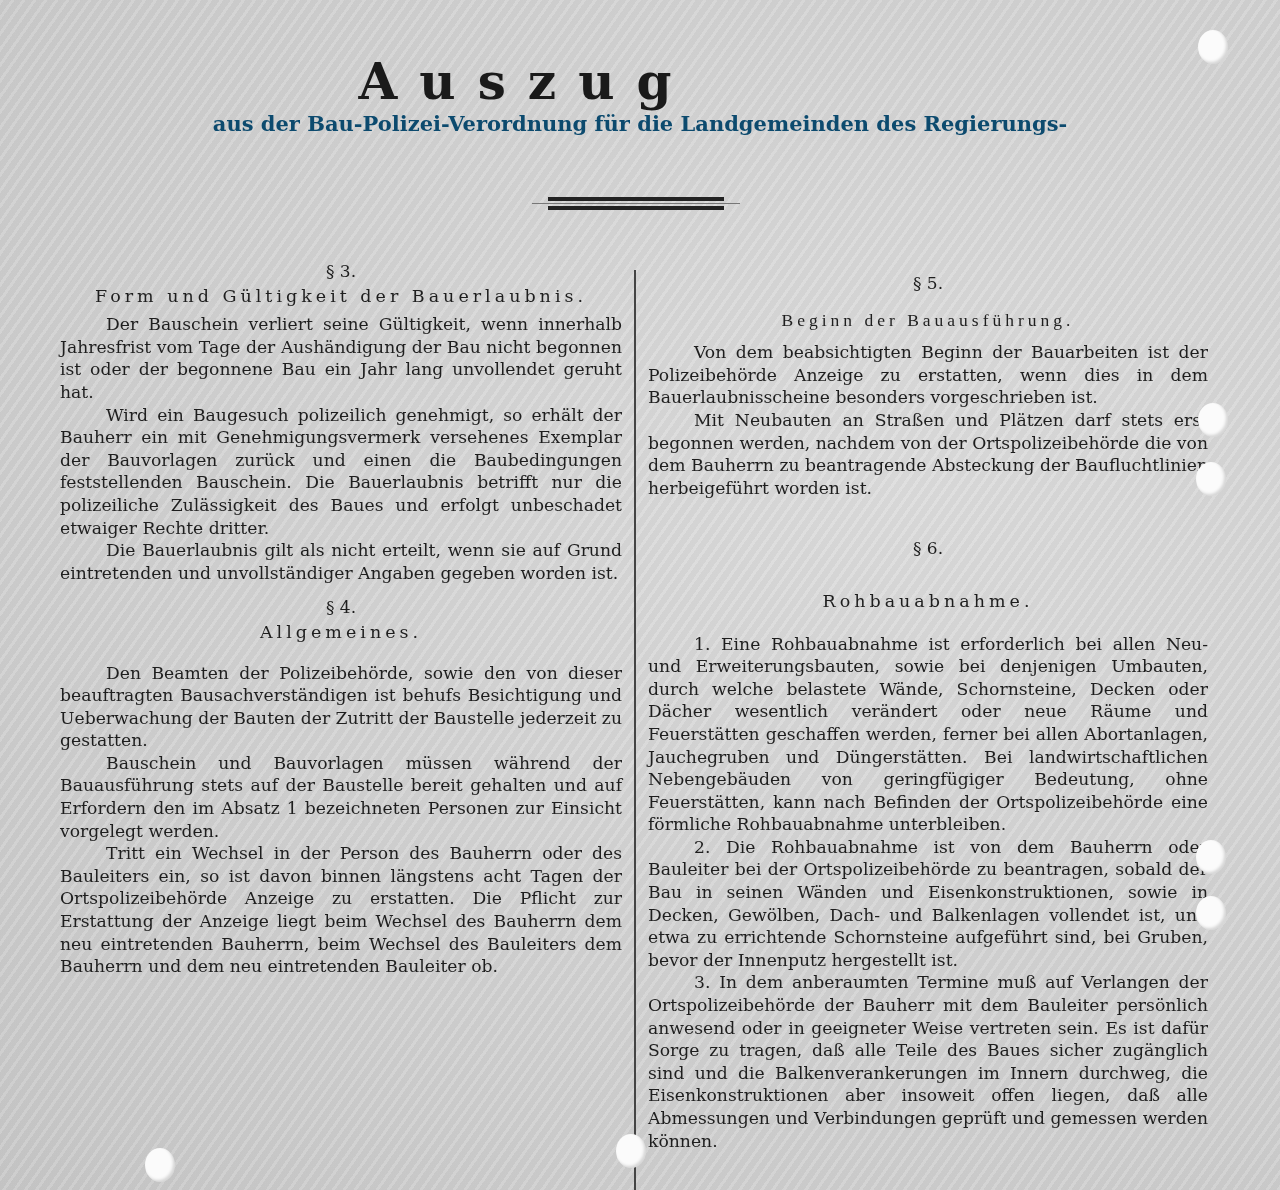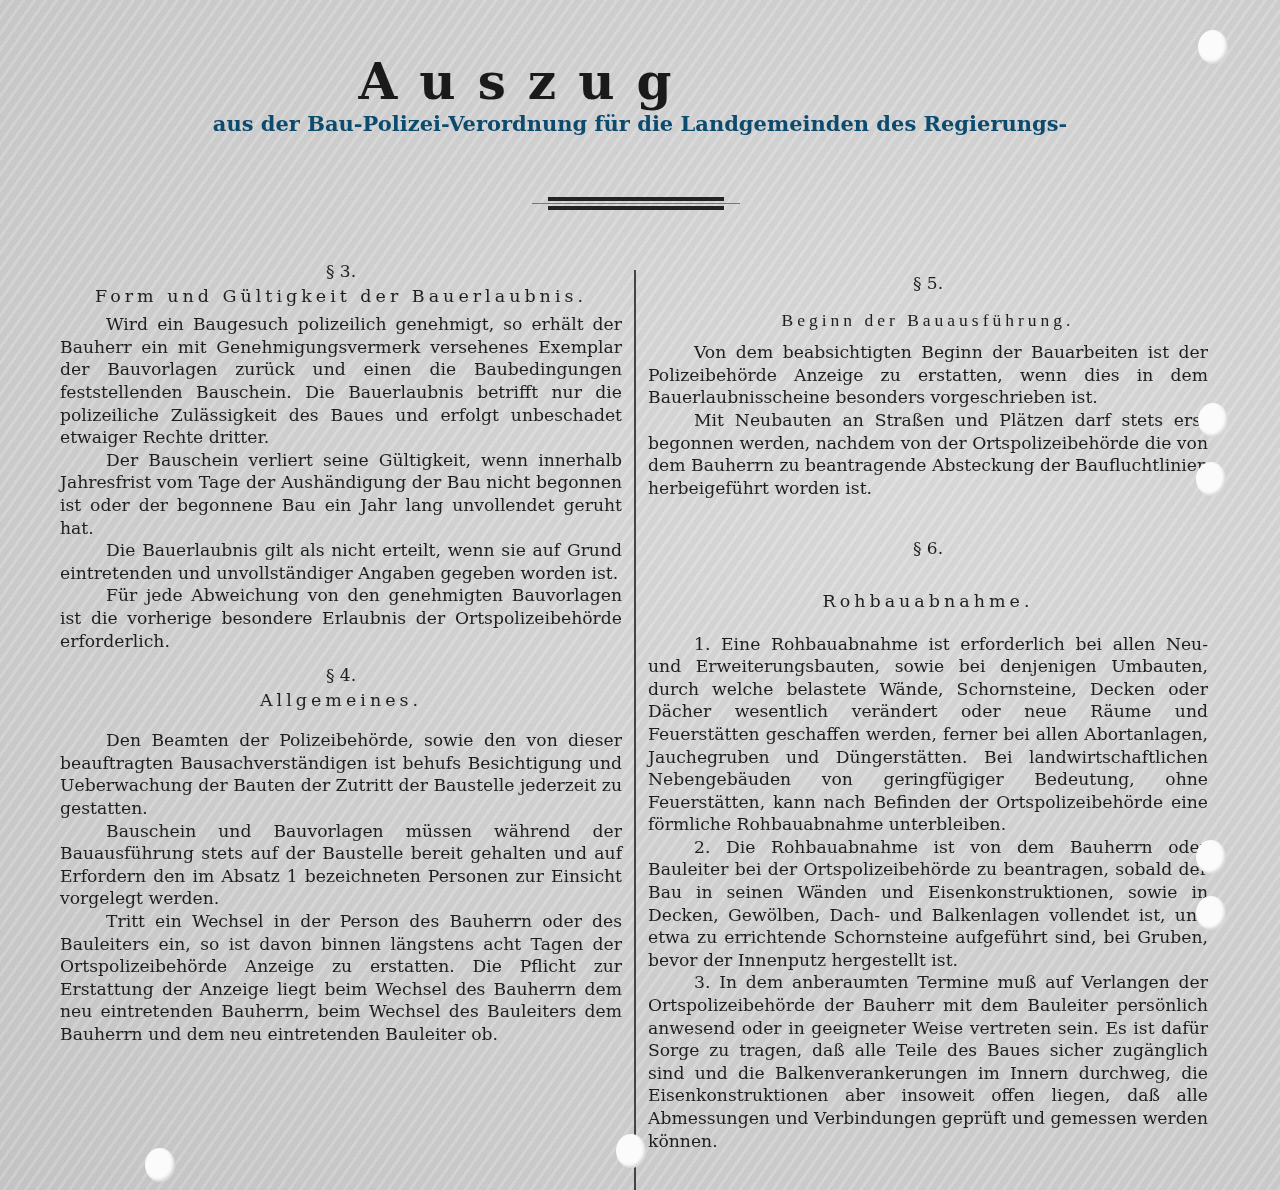--- a/index.html
+++ b/index.html
@@ -55,24 +55,23 @@
     <div class="r1"></div>
     <div class="r2"></div>
   </div>
 
   <div class="column-divider"></div>
 
   <div class="col col-left">
     <div>
       <p class="para-num">§ 3.</p>
       <p class="para-heading" style="margin-bottom:6px;">Form und Gültigkeit der Bauerlaubnis.</p>
+      <p class="p">Der Bauschein verliert seine Gültigkeit, wenn innerhalb Jahresfrist vom Tage der Aushändigung der Bau nicht begonnen ist oder der begonnene Bau ein Jahr lang unvollendet geruht hat.</p>
       <p class="p">Wird ein Baugesuch polizeilich genehmigt, so erhält der Bauherr ein mit Genehmigungsvermerk versehenes Exemplar der Bauvorlagen zurück und einen die Baubedingungen feststellenden Bauschein. Die Bauerlaubnis betrifft nur die polizeiliche Zulässigkeit des Baues und erfolgt unbeschadet etwaiger Rechte dritter.</p>
-      <p class="p">Der Bauschein verliert seine Gültigkeit, wenn innerhalb Jahresfrist vom Tage der Aushändigung der Bau nicht begonnen ist oder der begonnene Bau ein Jahr lang unvollendet geruht hat.</p>
       <p class="p">Die Bauerlaubnis gilt als nicht erteilt, wenn sie auf Grund eintretenden und unvollständiger Angaben gegeben worden ist.</p>
-      <p class="p">Für jede Abweichung von den genehmigten Bauvorlagen ist die vorherige besondere Erlaubnis der Ortspolizeibehörde erforderlich.</p>
     </div>
     <div style="margin-top:12px;">
       <p class="para-num">§ 4.</p>
       <p class="para-heading" style="margin-bottom:18px;">Allgemeines.</p>
       <p class="p">Den Beamten der Polizeibehörde, sowie den von dieser beauftragten Bausachverständigen ist behufs Besichtigung und Ueberwachung der Bauten der Zutritt der Baustelle jederzeit zu gestatten.</p>
       <p class="p">Bauschein und Bauvorlagen müssen während der Bauausführung stets auf der Baustelle bereit gehalten und auf Erfordern den im Absatz 1 bezeichneten Personen zur Einsicht vorgelegt werden.</p>
       <p class="p">Tritt ein Wechsel in der Person des Bauherrn oder des Bauleiters ein, so ist davon binnen längstens acht Tagen der Ortspolizeibehörde Anzeige zu erstatten. Die Pflicht zur Erstattung der Anzeige liegt beim Wechsel des Bauherrn dem neu eintretenden Bauherrn, beim Wechsel des Bauleiters dem Bauherrn und dem neu eintretenden Bauleiter ob.</p>
     </div>
   </div>
 

